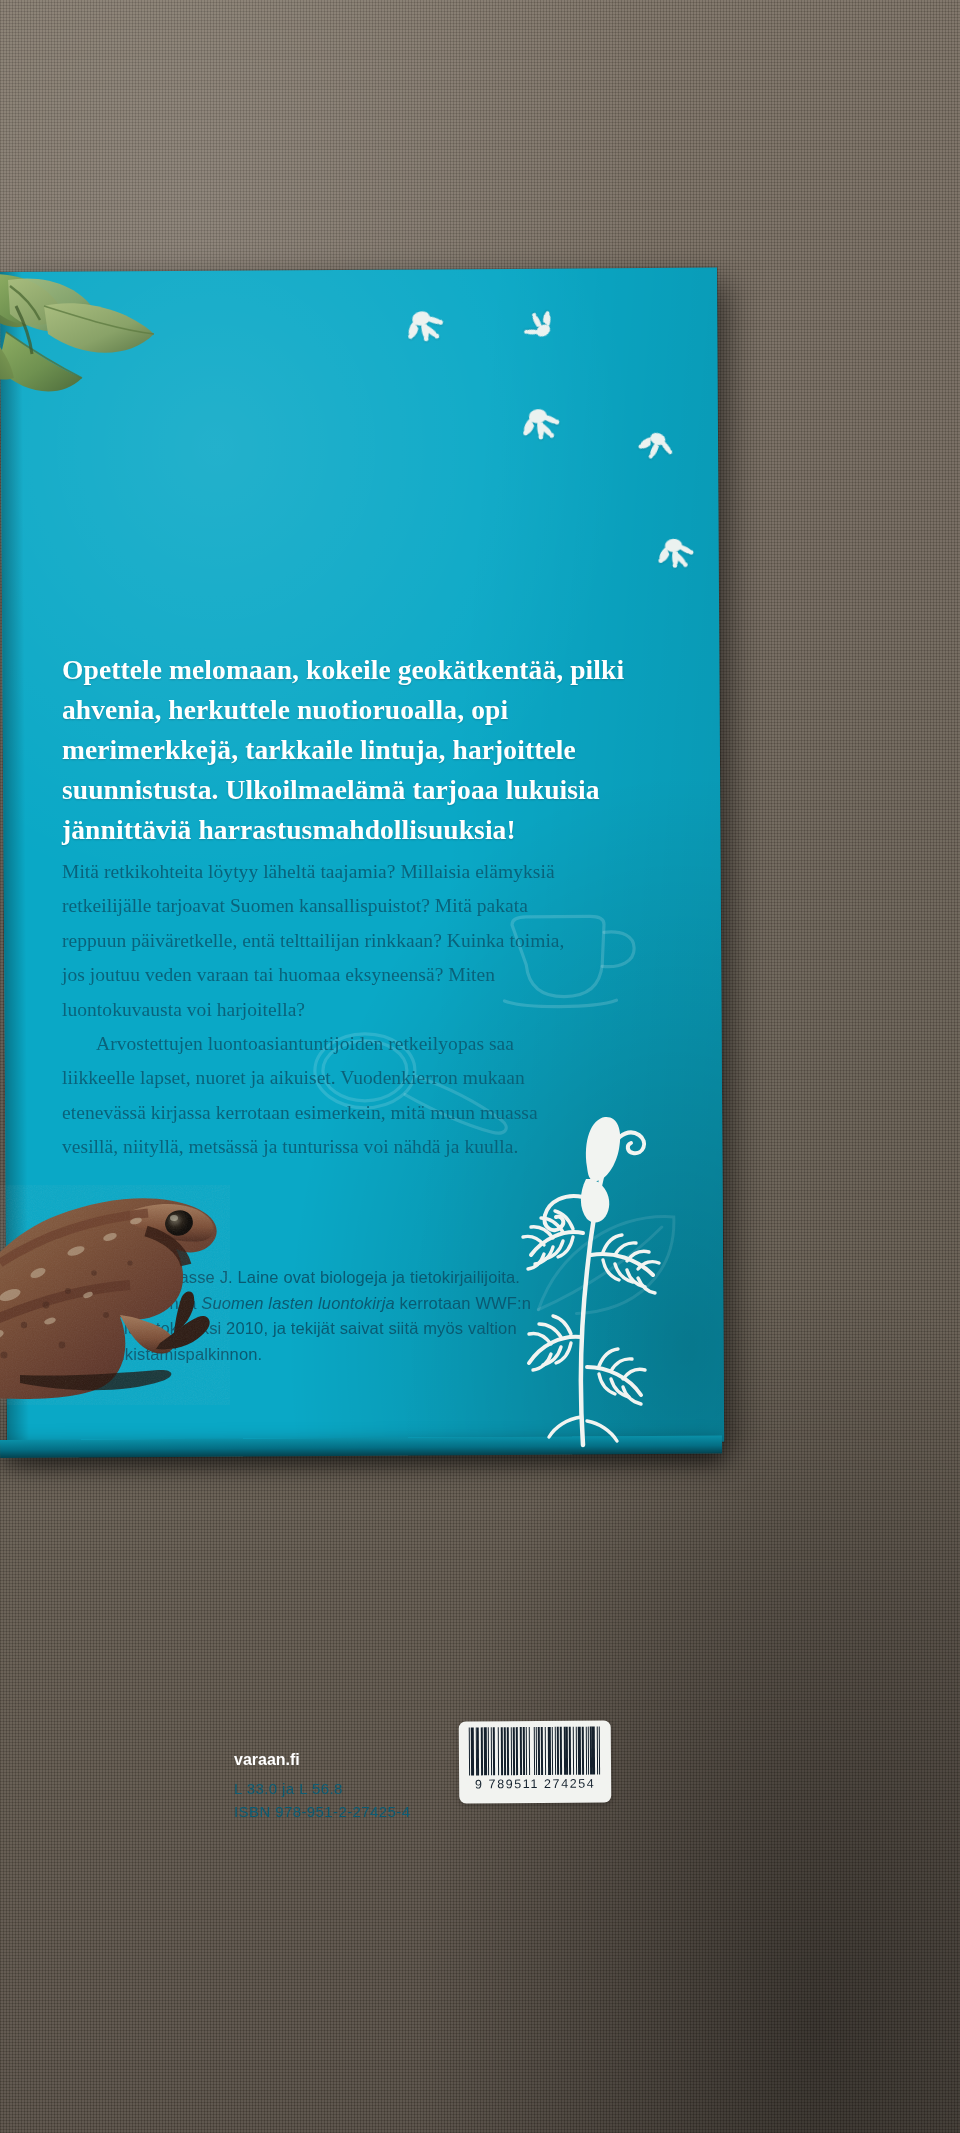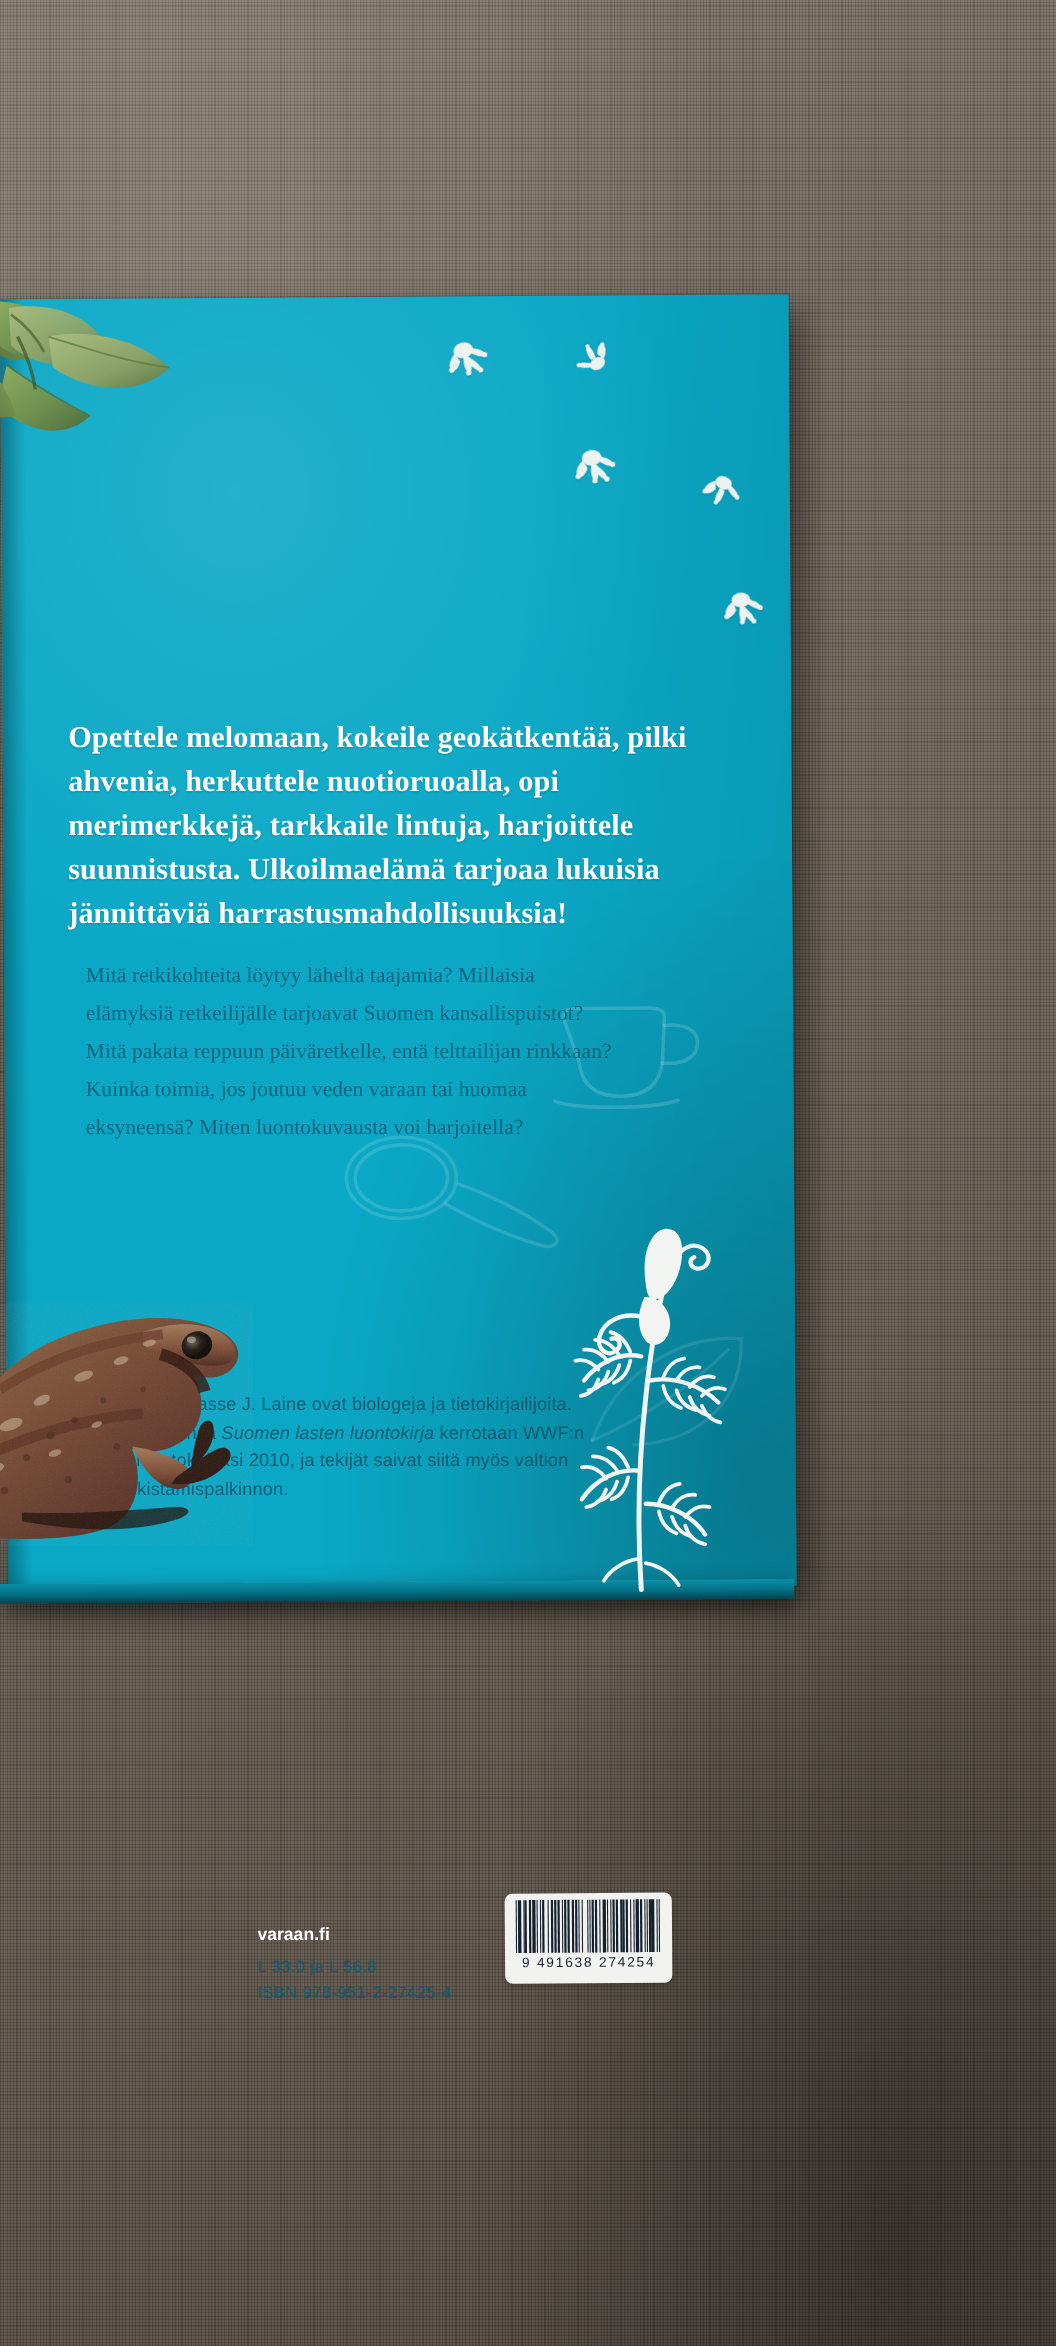--- a/index.html
+++ b/index.html
@@ -74,21 +74,21 @@
   .blurb{
     position:absolute;left:62px;top:855px;width:520px;
     z-index:5;
     color:#0a5f77;
     font-family:"Liberation Serif", serif;
     font-size:19.5px;
     line-height:34.4px;
     letter-spacing:.05px;
     opacity:.95;
   }
-  .blurb p{margin:16px;}
+  .blurb p{margin:0;}
   .blurb p + p{text-indent:34px;}
 
   
   .authors{
     position:absolute;left:62px;top:1265px;width:470px;
     z-index:5;
     color:#0a5a72;
     font-family:"Liberation Sans", sans-serif;
     font-size:16.5px;
     line-height:25.5px;
@@ -279,20 +279,21 @@
       <circle cx="38" cy="21.5" r="2.4"></circle>
         <circle cx="31" cy="34" r="2.4"></circle>
     </g>
   </svg>
 </div>
 
 <div class="headline">Opettele melomaan, kokeile geokätkentää, pilki ahvenia, herkuttele nuotioruoalla, opi merimerkkejä, tarkkaile lintuja, harjoittele suunnistusta. Ulkoilmaelämä tarjoaa lukuisia jännittäviä harrastusmahdollisuuksia!</div>
 
 <div class="blurb">
   <p>Mitä retkikohteita löytyy läheltä taajamia? Millaisia elämyksiä retkeilijälle tarjoavat Suomen kansallispuistot? Mitä pakata reppuun päiväretkelle, entä telttailijan rinkkaan? Kuinka toimia, jos joutuu veden varaan tai huomaa eksyneensä? Miten luontokuvausta voi harjoitella?</p>
+  <p>Arvostettujen luontoasiantuntijoiden retkeilyopas saa liikkeelle lapset, nuoret ja aikuiset. Vuodenkierron mukaan etenevässä kirjassa kerrotaan esimerkein, mitä muun muassa vesillä, niityllä, metsässä ja tunturissa voi nähdä ja kuulla.</p>
 </div>
 
 <div class="authors">
   <span>Iiris Kalliola ja Lasse J. Laine ovat biologeja ja tietokirjailijoita.</span><br>
   <span>Heidän teoksensa </span><i>Suomen lasten luontokirja</i><span> kerrotaan WWF:n</span><br>
   <span>Vuoden luontokirjaksi 2010, ja tekijät saivat siitä myös valtion</span><br>
   <span>tiedonjulkistamispalkinnon.</span>
 </div>
 
 <div id="fern">
@@ -516,14 +517,14 @@
       <span style="width: 0.93617px; height: 100%;"></span>
       <span style="width: 0.93617px; background: transparent; height: 100%;"></span>
       <span style="width: 1.87234px; height: 100%;"></span>
       <span style="width: 0.93617px; background: transparent; height: 100%;"></span>
       <span style="width: 2.80851px; height: 100%;"></span>
       <span style="width: 1.87234px; background: transparent; height: 100%;"></span>
       <span style="width: 0.93617px; height: 100%;"></span>
       <span style="width: 0.93617px; background: transparent; height: 100%;"></span>
       <span style="width: 0.93617px; height: 100%;"></span>
     </div>
-  <div id="barcode-num">9 491638 274254</div>
+  <div id="barcode-num">9 789511 274254</div>
 </div>
 
 </body></html>

